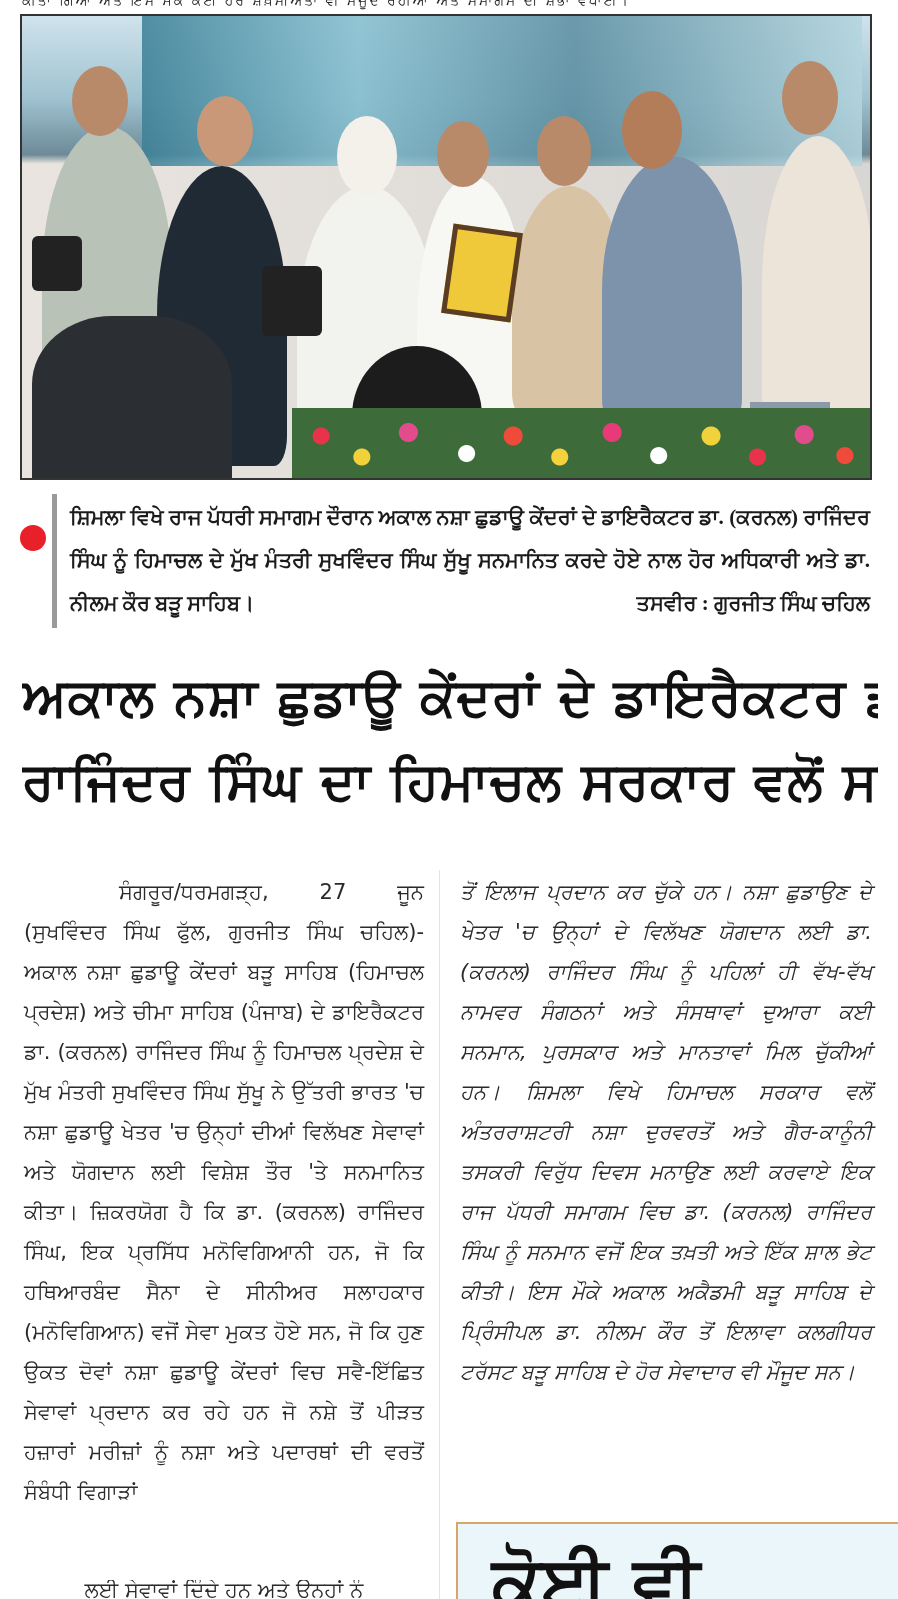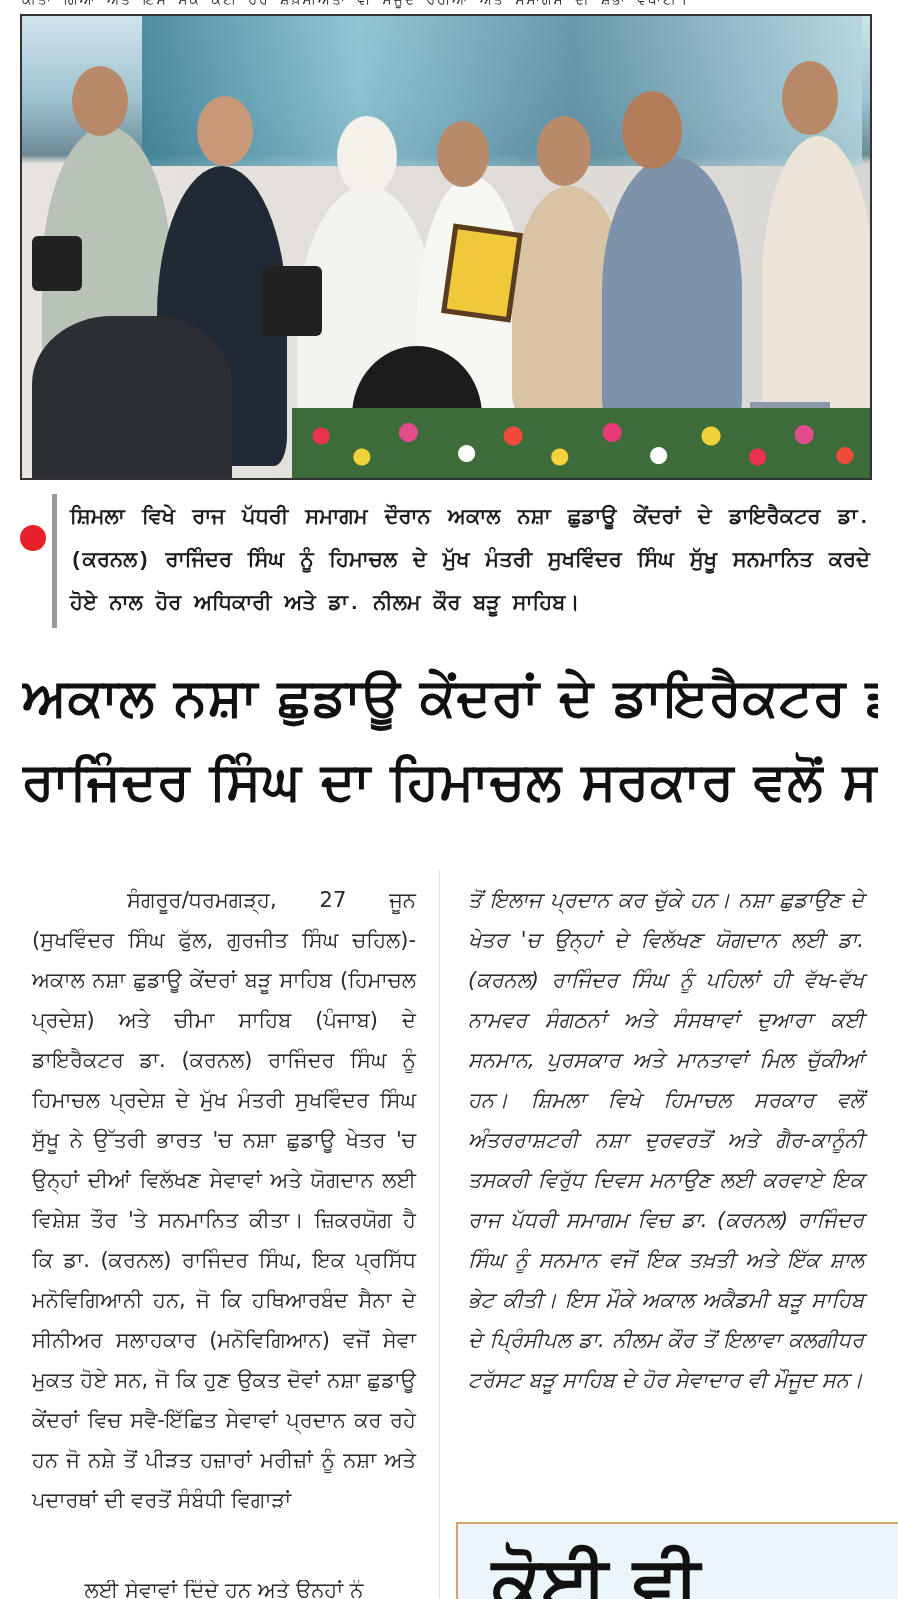--- a/index.html
+++ b/index.html
@@ -1,17 +1,17 @@
 <!DOCTYPE html>
 <html><head>
 <meta charset="utf-8">
 <style>
   html,body{margin:0;padding:0;background:#ffffff;}
   body{width:898px;height:1599px;overflow:hidden;position:relative;font-family:"DejaVu Sans",sans-serif;color:#1a1a1a;}
-  .topstrip{position:absolute;left:0;top:0;width:898px;height:12px;overflow:hidden;font-family:Liberation Mono, monospace;}
+  .topstrip{position:absolute;left:0;top:0;width:898px;height:12px;overflow:hidden;}
   .topstrip span{display:block;font-size:14px;line-height:14px;margin-top:-7px;padding-left:22px;letter-spacing:2px;color:#222;white-space:nowrap;}
   .photo{position:absolute;left:20px;top:14px;width:852px;height:466px;border:2px solid #333;box-sizing:border-box;overflow:hidden;
     background:
       linear-gradient(180deg,#cfe3ec 0%,#9fc2d0 18%,#6d8a97 30%,transparent 32%),
       linear-gradient(90deg,#e9e4df 0%,#d8d6d3 100%);}
   .photo .screen{position:absolute;left:120px;top:0;width:720px;height:150px;background:linear-gradient(90deg,#3a7f96,#88c0d0 30%,#5a8da0 60%,#b4d5de);opacity:.85;}
   .person{position:absolute;border-radius:50% 50% 10% 10%;}
   .head{position:absolute;border-radius:50%;background:#b88a6a;}
   .flowers{position:absolute;left:270px;bottom:0;width:582px;height:70px;
     background:
@@ -26,28 +26,28 @@
       radial-gradient(circle at 72% 40%,#f2d23a 9px,transparent 10px),
       radial-gradient(circle at 80% 70%,#e8334a 8px,transparent 9px),
       radial-gradient(circle at 88% 38%,#e24c8c 9px,transparent 10px),
       radial-gradient(circle at 95% 68%,#f04b3a 8px,transparent 9px),
       #3d6b3a;}
   .plaque{position:absolute;left:425px;top:212px;width:60px;height:80px;background:#f0c93a;border:5px solid #5a3d22;transform:rotate(8deg);}
   .nameplate{position:absolute;right:40px;bottom:58px;width:80px;height:18px;background:#8a9aa8;}
   .caption{position:absolute;left:52px;top:494px;width:820px;height:134px;}
   .caption .bar{position:absolute;left:0;top:0;width:5px;height:134px;background:#9a9a9a;}
   .caption .dot{position:absolute;left:-32px;top:31px;width:26px;height:26px;border-radius:50%;background:#e8202a;}
-  .caption .text{position:absolute;left:18px;top:2px;width:800px;font-family:Liberation Mono, monospace;font-weight:bold;font-size:21px;line-height:43px;color:#1b1b1b;text-align:justify;}
+  .caption .text{position:absolute;left:18px;top:2px;width:800px;font-family:Liberation Serif, serif;font-weight:bold;font-size:21px;line-height:43px;color:#1b1b1b;text-align:justify;}
   .caption .credit{float:right;}
   .headline{position:absolute;left:22px;top:655px;width:856px;font-family:"DejaVu Sans",sans-serif;font-weight:bold;font-size:52px;line-height:84px;color:#111;letter-spacing:1px;}
   .headline div{white-space:nowrap;overflow:hidden;}
   .col{position:absolute;top:872px;font-family:"DejaVu Sans",sans-serif;font-size:21px;line-height:40px;color:#2a2a2a;text-align:justify;}
   .col.left{left:24px;width:400px;}
   .col.right{left:460px;width:412px;font-style:italic;}
-  .col p{margin:8px;text-indent:0;}
+  .col p{margin:0;text-indent:0;}
   .col.left p{text-indent:95px;}
   .divider{position:absolute;left:439px;top:870px;width:1px;height:729px;background:#e4e4e4;}
   .adbox{position:absolute;left:456px;top:1522px;width:442px;height:77px;background:#eaf6fa;border:2px solid #d7a46a;border-right:none;border-bottom:none;box-sizing:border-box;overflow:hidden;}
   .adbox span{position:absolute;left:34px;top:18px;font-family:"DejaVu Sans",sans-serif;font-weight:bold;font-size:72px;line-height:80px;color:#111;white-space:nowrap;}
   .bottomline{position:absolute;left:24px;top:1580px;width:400px;height:19px;overflow:hidden;text-align:center;}
   .bottomline span{display:block;font-size:21px;line-height:21px;color:#2a2a2a;}
 </style>
 </head>
 <body>
 
@@ -79,20 +79,21 @@
   <div class="person" style="left:10px;top:220px;width:50px;height:55px;background:#222;border-radius:6px;"></div>
   <div class="nameplate"></div>
   <div class="flowers"></div>
 </div>
 
 <div class="caption">
   <div class="dot"></div>
   <div class="bar"></div>
   <div class="text">
     <span>ਸ਼ਿਮਲਾ ਵਿਖੇ ਰਾਜ ਪੱਧਰੀ ਸਮਾਗਮ ਦੌਰਾਨ ਅਕਾਲ ਨਸ਼ਾ ਛੁਡਾਊ ਕੇਂਦਰਾਂ ਦੇ ਡਾਇਰੈਕਟਰ ਡਾ. (ਕਰਨਲ) ਰਾਜਿੰਦਰ ਸਿੰਘ ਨੂੰ ਹਿਮਾਚਲ ਦੇ ਮੁੱਖ ਮੰਤਰੀ ਸੁਖਵਿੰਦਰ ਸਿੰਘ ਸੁੱਖੂ ਸਨਮਾਨਿਤ ਕਰਦੇ ਹੋਏ ਨਾਲ ਹੋਰ ਅਧਿਕਾਰੀ ਅਤੇ ਡਾ. ਨੀਲਮ ਕੌਰ ਬੜੂ ਸਾਹਿਬ।</span>
+    <span class="credit">ਤਸਵੀਰ : ਗੁਰਜੀਤ ਸਿੰਘ ਚਹਿਲ</span>
   </div>
 </div>
 
 <div class="headline">
   <div>ਅਕਾਲ ਨਸ਼ਾ ਛੁਡਾਊ ਕੇਂਦਰਾਂ ਦੇ ਡਾਇਰੈਕਟਰ ਡਾ. (ਕਰਨਲ)</div>
   <div>ਰਾਜਿੰਦਰ ਸਿੰਘ ਦਾ ਹਿਮਾਚਲ ਸਰਕਾਰ ਵਲੋਂ ਸਨਮਾਨ</div>
 </div>
 
 <div class="divider"></div>
 

